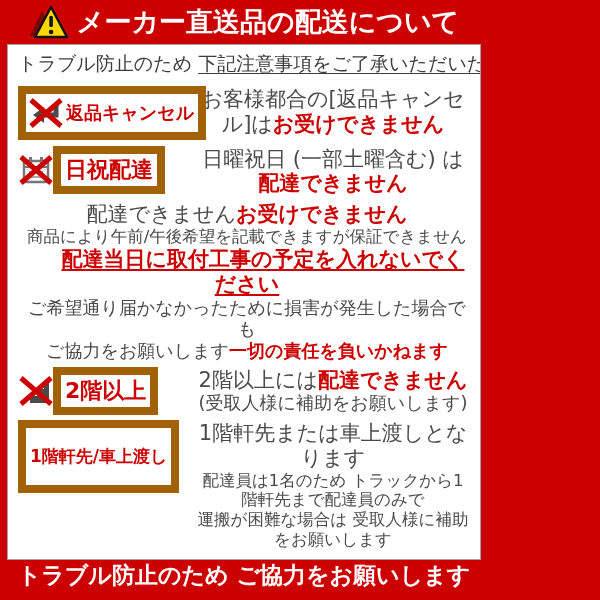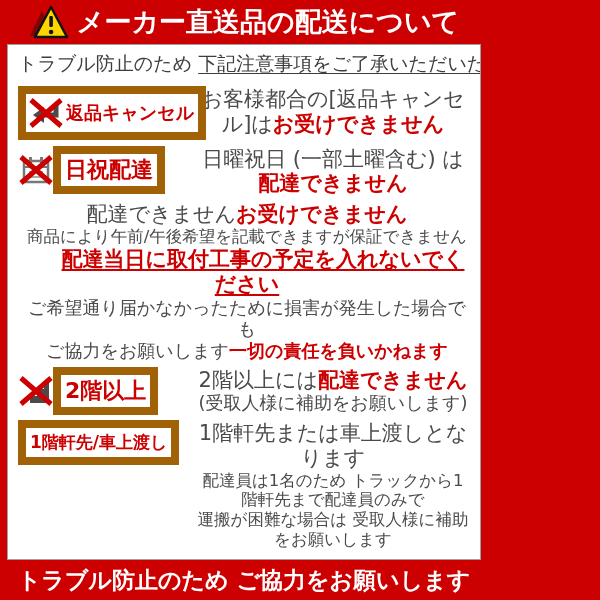--- a/index.html
+++ b/index.html
@@ -56,42 +56,42 @@
 
   
   .stamp {
     border: 8px solid #a16207; color: #cc0000;
     font-weight: bold; font-size: 22px; line-height: 1;
     padding: 5px 4px; white-space: nowrap;
     display: inline-flex; align-items: center;
     background: #fff;
   }
   .stamp.sz-s  { font-size: 18px; }
-  .stamp.sz-xs { font-size: 17px; padding: 6px 4px; }
+  .stamp.sz-xs { font-size: 17px; padding: 20px 4px; }
 
   
   .iconx { position: relative; width: 36px; height: 36px; flex: 0 0 36px; display: inline-block; }
   .iconx .glyph { position: absolute; left: 3px; top: 3px; width: 30px; height: 30px; }
   .iconx .xmark { position: absolute; left: 0; top: 0; width: 36px; height: 36px; }
   .iconx .xmark path { stroke: #cc0000; stroke-width: 5; fill: none; }
   .stamp .iconx { margin: -4px 2px -4px -2px; }
   .label-col > .iconx { margin-right: -1px; z-index: 2; }
 
   
   .line { color: #4a4a4a; }
   .primary   { font-size: 21px; line-height: 1.18; }
   .secondary { font-size: 16.5px; line-height: 1.2; }
   .secondary-lg { font-size: 18px; line-height: 1.2; }
   .em { color: #cc0000; font-weight: bold; }
   .em-ul { text-decoration: underline; text-underline-offset: 3px; margin-left: 32px; }
 
   
   .footer {
     flex: 0 0 40px; height: 40px;
-    display: flex; align-items: center; justify-content: center;
+    display: flex; align-items: flex-start; justify-content: center;
     background: #cc0000;
   }
   .footer .ftext { color: #ffffff; font-weight: bold; font-size: 23px; white-space: nowrap; }
 </style>
 </head>
 <body>
 
 <div class="page">
 
   <div class="header">

